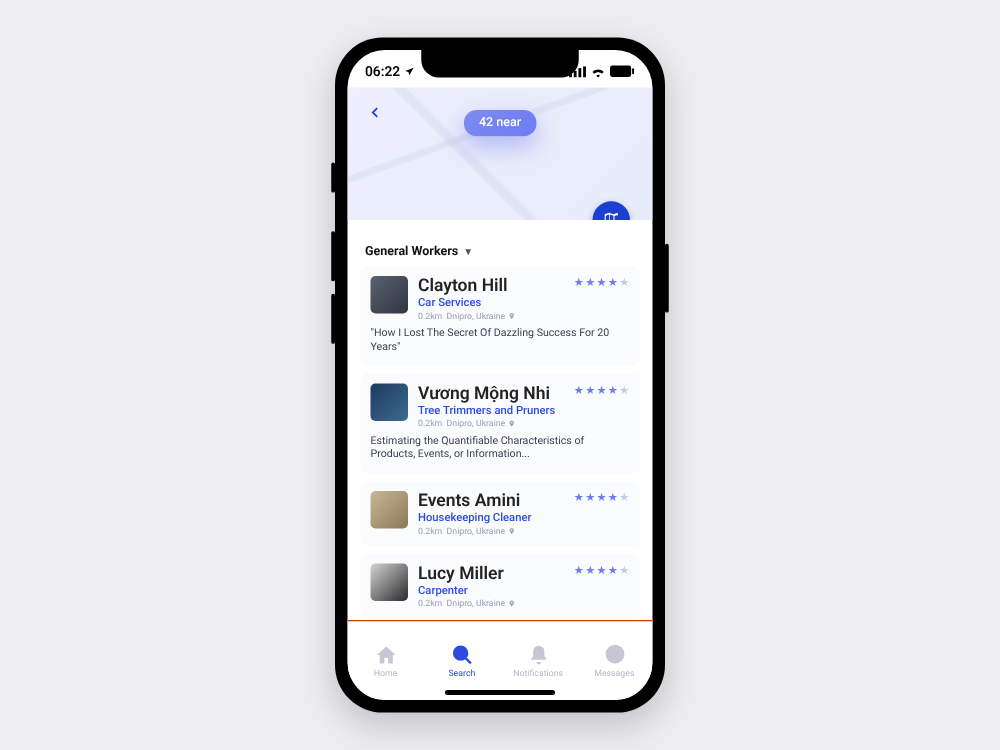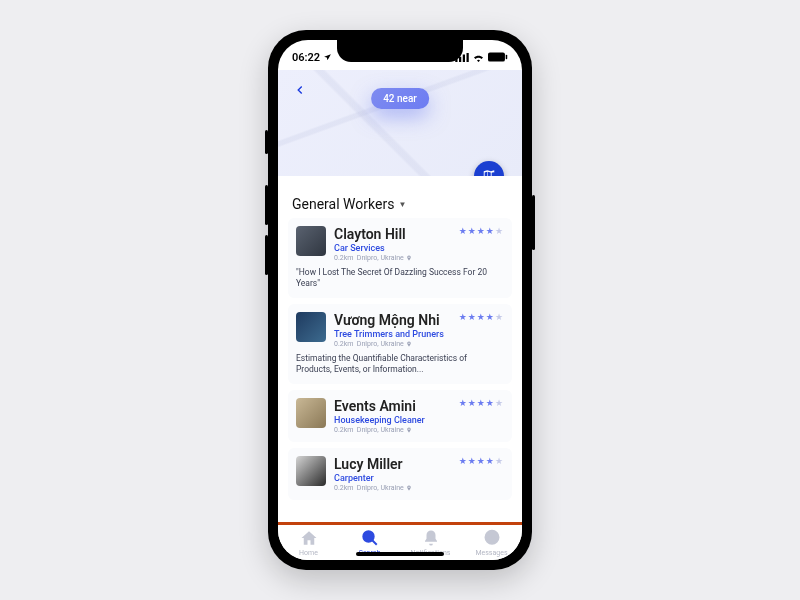--- a/index.html
+++ b/index.html
@@ -17,40 +17,40 @@
 .sb-left{display:flex;align-items:center;gap:3px}
 .sb-right{display:flex;align-items:center;gap:3px}
 .maparea{height:106px;background:linear-gradient(135deg,#edeffc 0%,#e8ebf9 100%);position:relative;overflow:hidden}
 .maparea::before{content:"";position:absolute;inset:0;background-image:linear-gradient(45deg,transparent 40%,rgba(200,205,230,.3) 41%,rgba(200,205,230,.3) 43%,transparent 44%),linear-gradient(-20deg,transparent 60%,rgba(200,205,230,.3) 61%,rgba(200,205,230,.3) 63%,transparent 64%)}
 .back-btn{position:absolute;top:8px;left:10px;width:24px;height:24px;display:flex;align-items:center;justify-content:center;z-index:2}
 .back-btn svg{stroke:#1f3fe0;stroke-width:2.5;fill:none}
 .near-pill{position:absolute;top:18px;left:50%;transform:translateX(-50%);background:linear-gradient(135deg,#7e8bf0,#6d7cf2);color:#fff;font-size:10px;font-weight:500;padding:5px 12px;border-radius:10px;box-shadow:0 8px 20px rgba(110,125,240,.5);z-index:2}
 .view-toggle{position:absolute;bottom:-15px;right:18px;width:30px;height:30px;background:#1b3fd1;border-radius:50%;display:flex;align-items:center;justify-content:center;z-index:3;box-shadow:0 2px 6px rgba(0,0,0,.25)}
 .view-toggle svg{fill:#fff}
 .header{padding:20px 14px 6px;display:flex;align-items:center;gap:4px}
-.header-title{font-size:14px;font-weight:400;color:#111}
+.header-title{font-size:10px;font-weight:700;color:#111}
 .header-chev{font-size:8px;color:#555}
 .list{flex:1;overflow-y:auto;padding:0 10px 6px;scrollbar-width:none}
 .list::-webkit-scrollbar{display:none}
 .card{background:#fafbfd;border-radius:6px;padding:8px;margin-bottom:6px}
 .card-top{display:flex;gap:8px}
 .avatar{width:30px;height:30px;border-radius:4px;flex-shrink:0}
 .av1{background:linear-gradient(135deg,#5a6270,#2f3640)}
 .av2{background:linear-gradient(135deg,#1e3a5f,#3d6b8f)}
 .av3{background:linear-gradient(135deg,#c9b896,#8a7856)}
 .av4{background:linear-gradient(135deg,#d4d4d4,#2a2a2a)}
 .card-info{flex:1;min-width:0}
 .row1{display:flex;justify-content:space-between;align-items:flex-start}
 .name{font-size:14px;font-weight:600;color:#222}
 .stars{font-size:9px;color:#6b7cf0;letter-spacing:1px;white-space:nowrap}
 .stars .empty{color:#c5cae8}
 .occupation{font-size:9px;color:#2e4be0;font-weight:500;margin-top:1px}
 .location{font-size:7px;color:#9aa0b5;margin-top:1px;display:flex;align-items:center;gap:2px}
 .desc{font-size:8.5px;color:#3a3f52;line-height:1.35;margin-top:5px}
-.tabbar{height:38px;border-top:3px solid #c2410c;display:flex;background:#fff}
+.tabbar{height:64px;border-top:1px solid #c2410c;display:flex;background:#fff}
 .tab{flex:1;display:flex;flex-direction:column;align-items:center;justify-content:center;gap:2px}
 .tab-icon{width:18px;height:18px;display:flex;align-items:center;justify-content:center}
 .tab-icon svg{fill:#c5c8d4}
 .tab.active .tab-icon svg{fill:#2e4be0;stroke:#2e4be0}
 .tab-label{font-size:7px;color:#b5b8c5}
 .tab.active .tab-label{color:#2e4be0}
 .home-indicator{position:absolute;bottom:4px;left:50%;transform:translateX(-50%);width:88px;height:4px;background:#000;border-radius:3px;z-index:5}
 </style>
 </head>
 <body>

